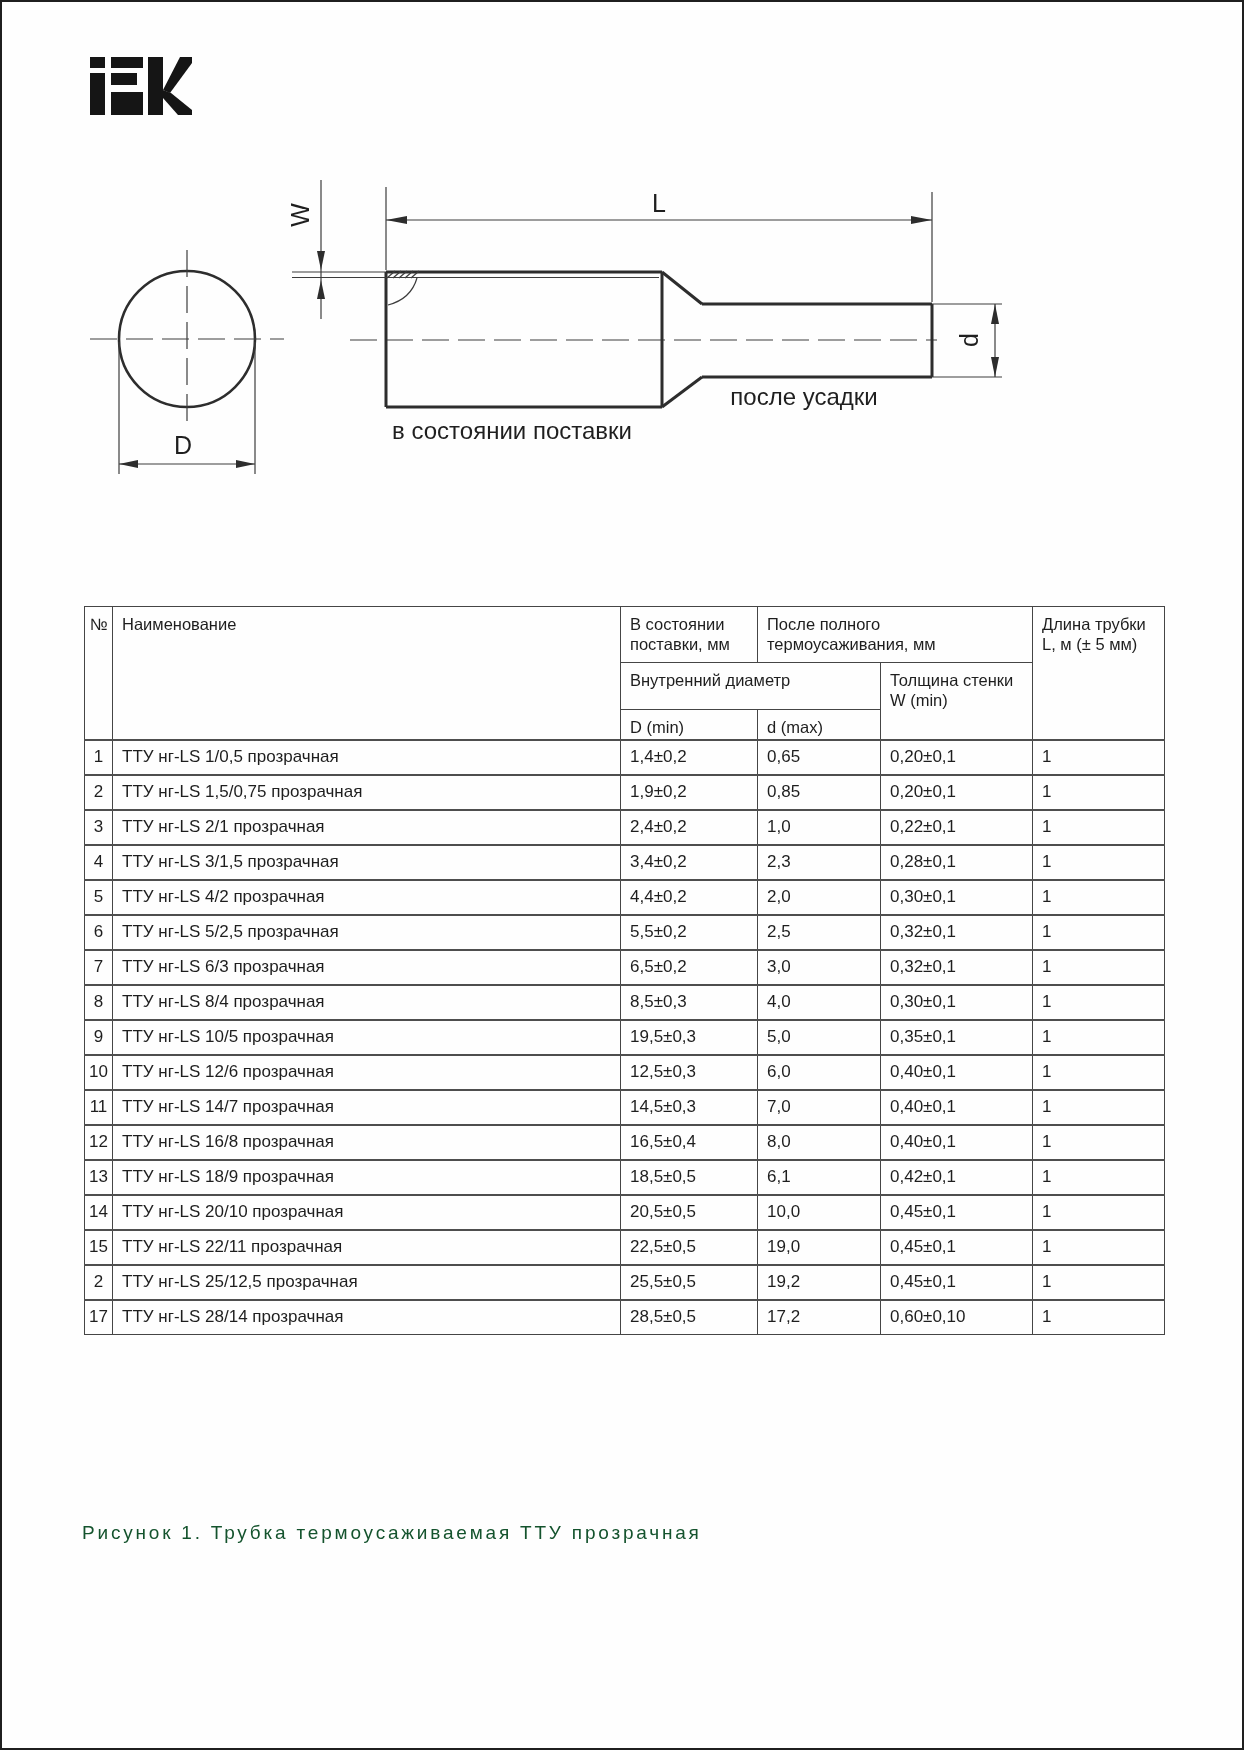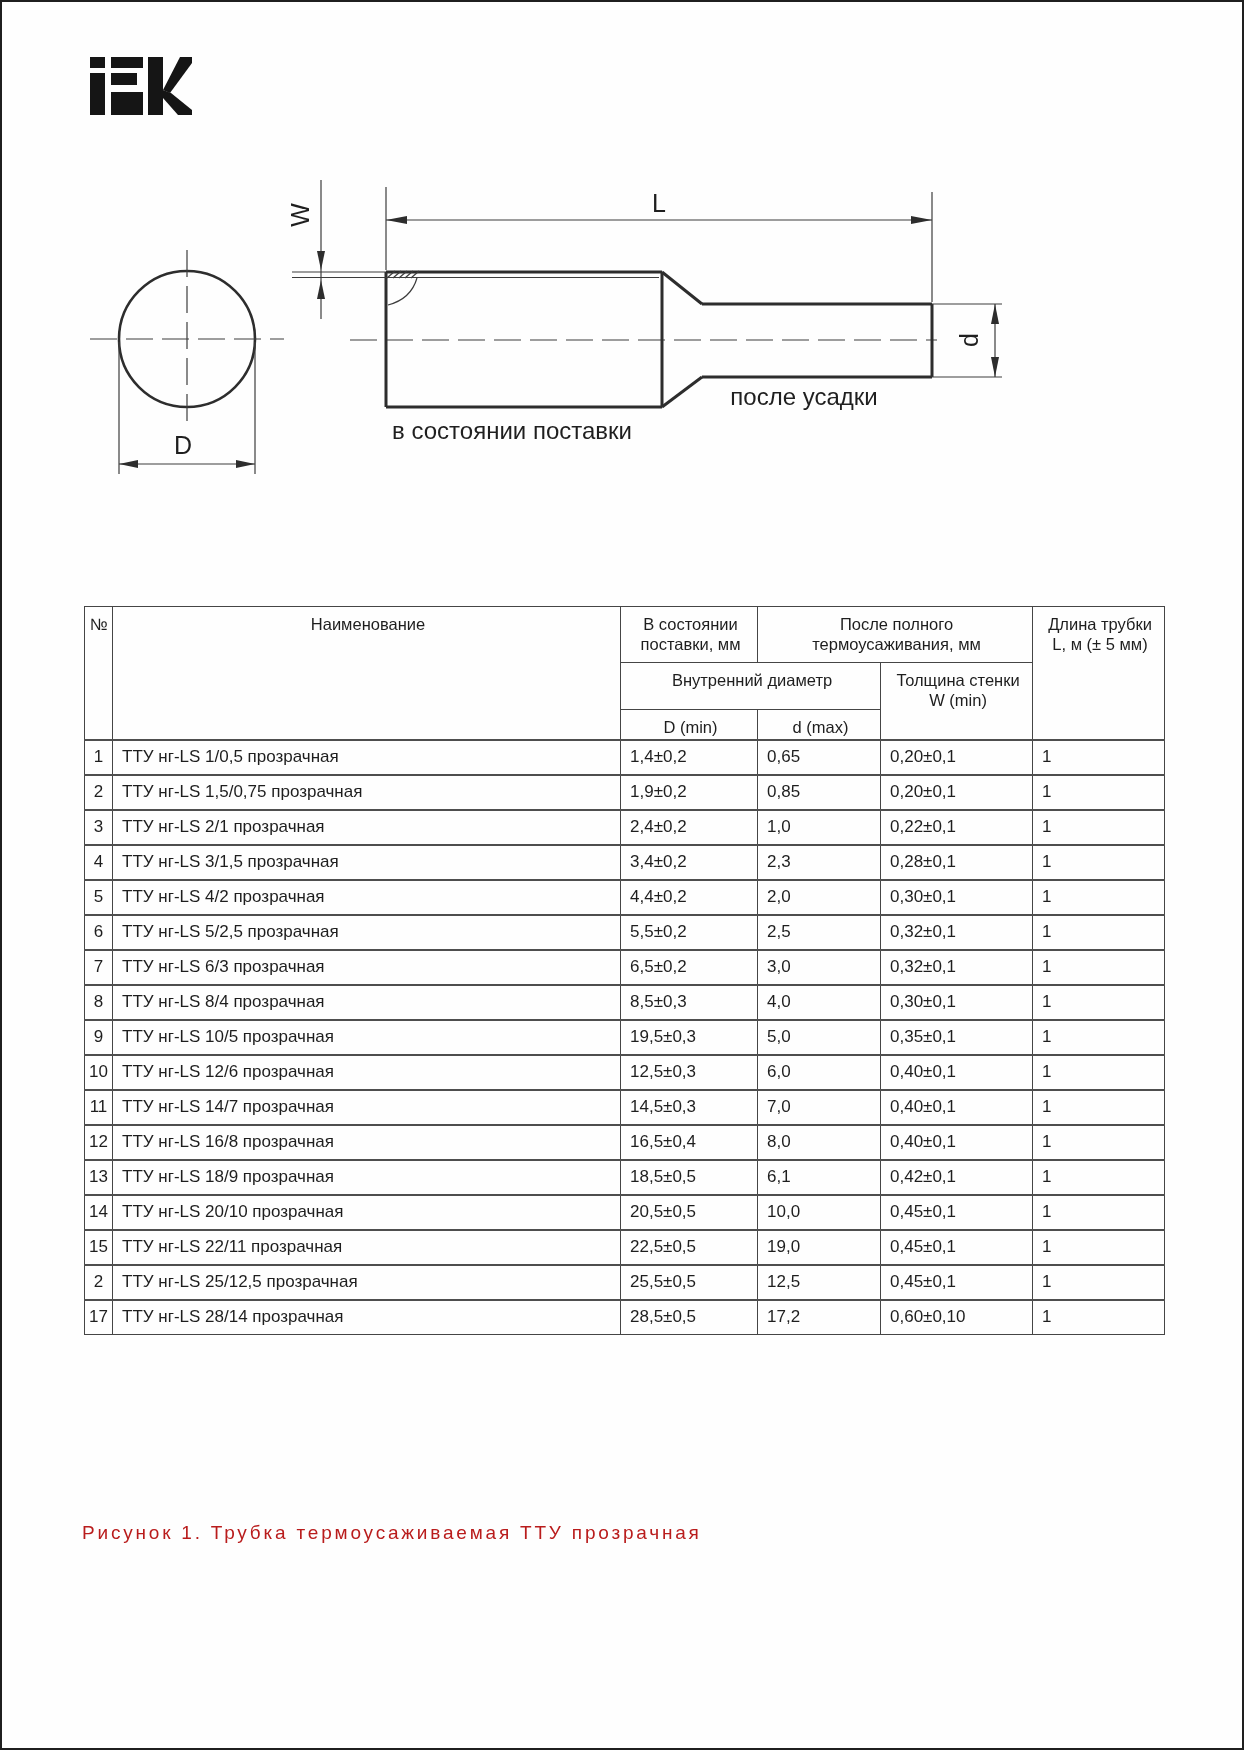--- a/index.html
+++ b/index.html
@@ -34,42 +34,42 @@
     table-layout:fixed;
     font-size:17px;
   }
   .spec-table th,.spec-table td{
     border:1.6px solid #454545;
     padding:0 6px 0 9px;
     overflow:hidden;
   }
   .spec-table thead th{
     font-weight:normal;
-    text-align:center;
+    text-align:left;
     vertical-align:top;
     padding-top:7px;
     font-size:16.5px;
     line-height:1.22;
   }
   .spec-table thead tr:nth-child(1){height:56px;}
   .spec-table thead tr:nth-child(2){height:47px;}
   .spec-table thead tr:nth-child(3){height:30px;}
   .spec-table tbody tr{height:35px;}
   .spec-table tbody td{
     vertical-align:middle;
     border-top-width:2.2px;
     border-top-color:#4e4e4e;
   }
   .spec-table .col-num{text-align:center;padding-left:2px;padding-right:2px;}
   .caption{
     position:absolute;left:80px;top:1520px;
     font-size:19px;
     letter-spacing:2.8px;
     white-space:nowrap;
-    color:#b91c1c;
+    color:#14532d;
   }
 </style>
 </head>
 <body>
 
 <div class="page">
 
   <svg class="logo" width="104" height="60" viewBox="0 0 104 60">
     <g fill="#151515">
       <rect x="0" y="0" width="15" height="11"></rect>
@@ -295,21 +295,21 @@
         <td>ТТУ нг-LS 22/11 прозрачная</td>
         <td>22,5±0,5</td>
         <td>19,0</td>
         <td>0,45±0,1</td>
         <td>1</td>
       </tr>
         <tr>
         <td class="col-num">2</td>
         <td>ТТУ нг-LS 25/12,5 прозрачная</td>
         <td>25,5±0,5</td>
-        <td>12,5</td>
+        <td>19,2</td>
         <td>0,45±0,1</td>
         <td>1</td>
       </tr>
         <tr>
         <td class="col-num">17</td>
         <td>ТТУ нг-LS 28/14 прозрачная</td>
         <td>28,5±0,5</td>
         <td>17,2</td>
         <td>0,60±0,10</td>
         <td>1</td>

